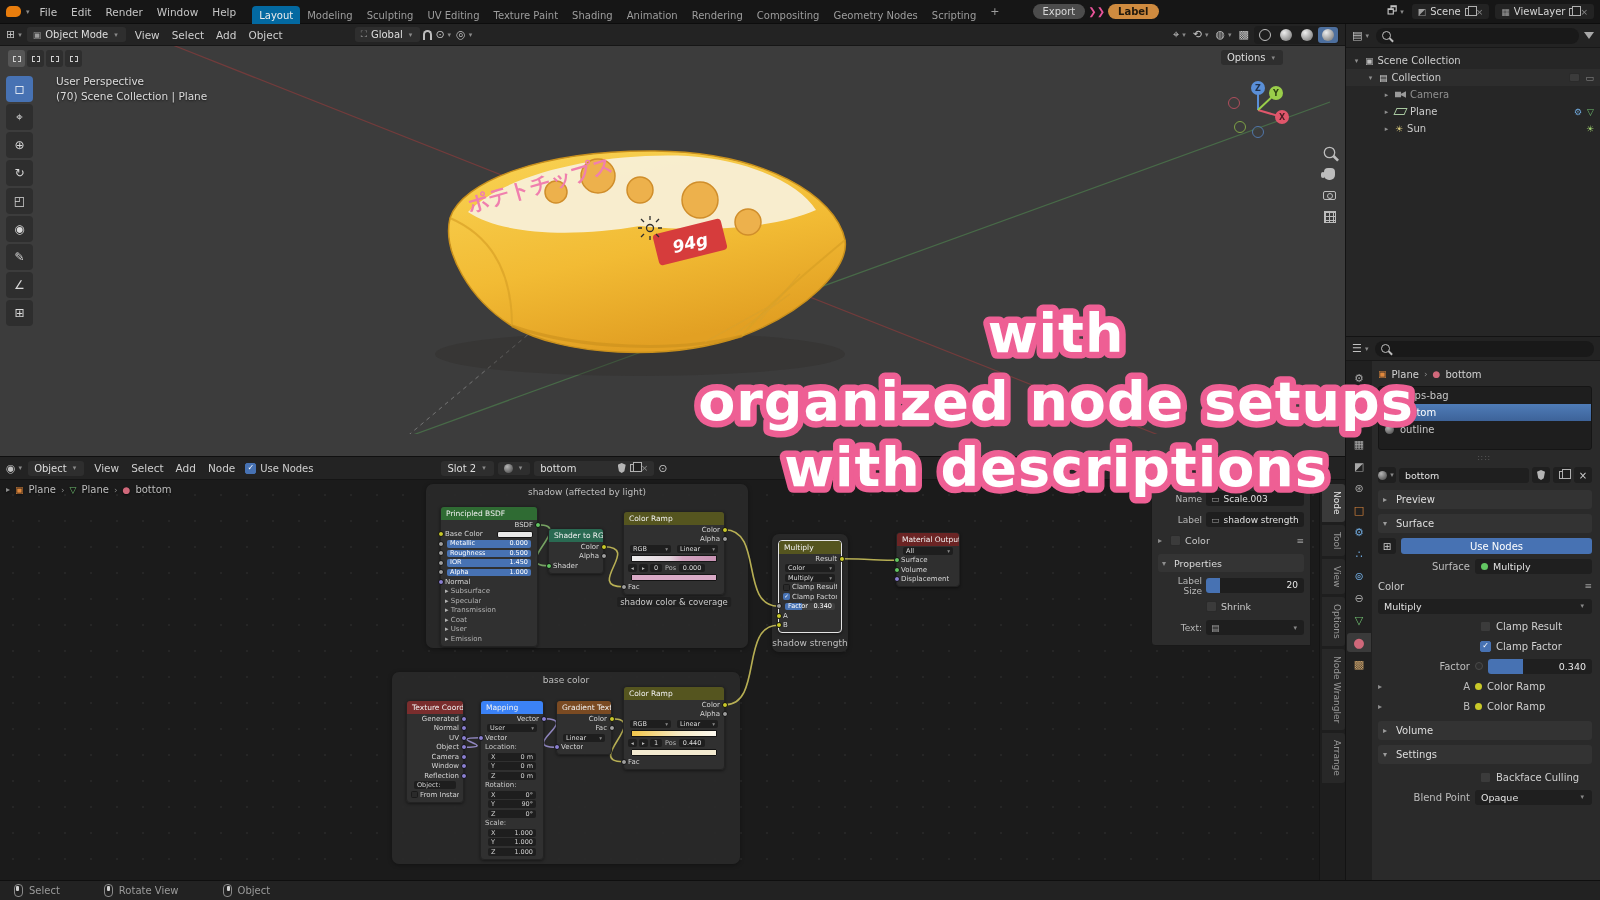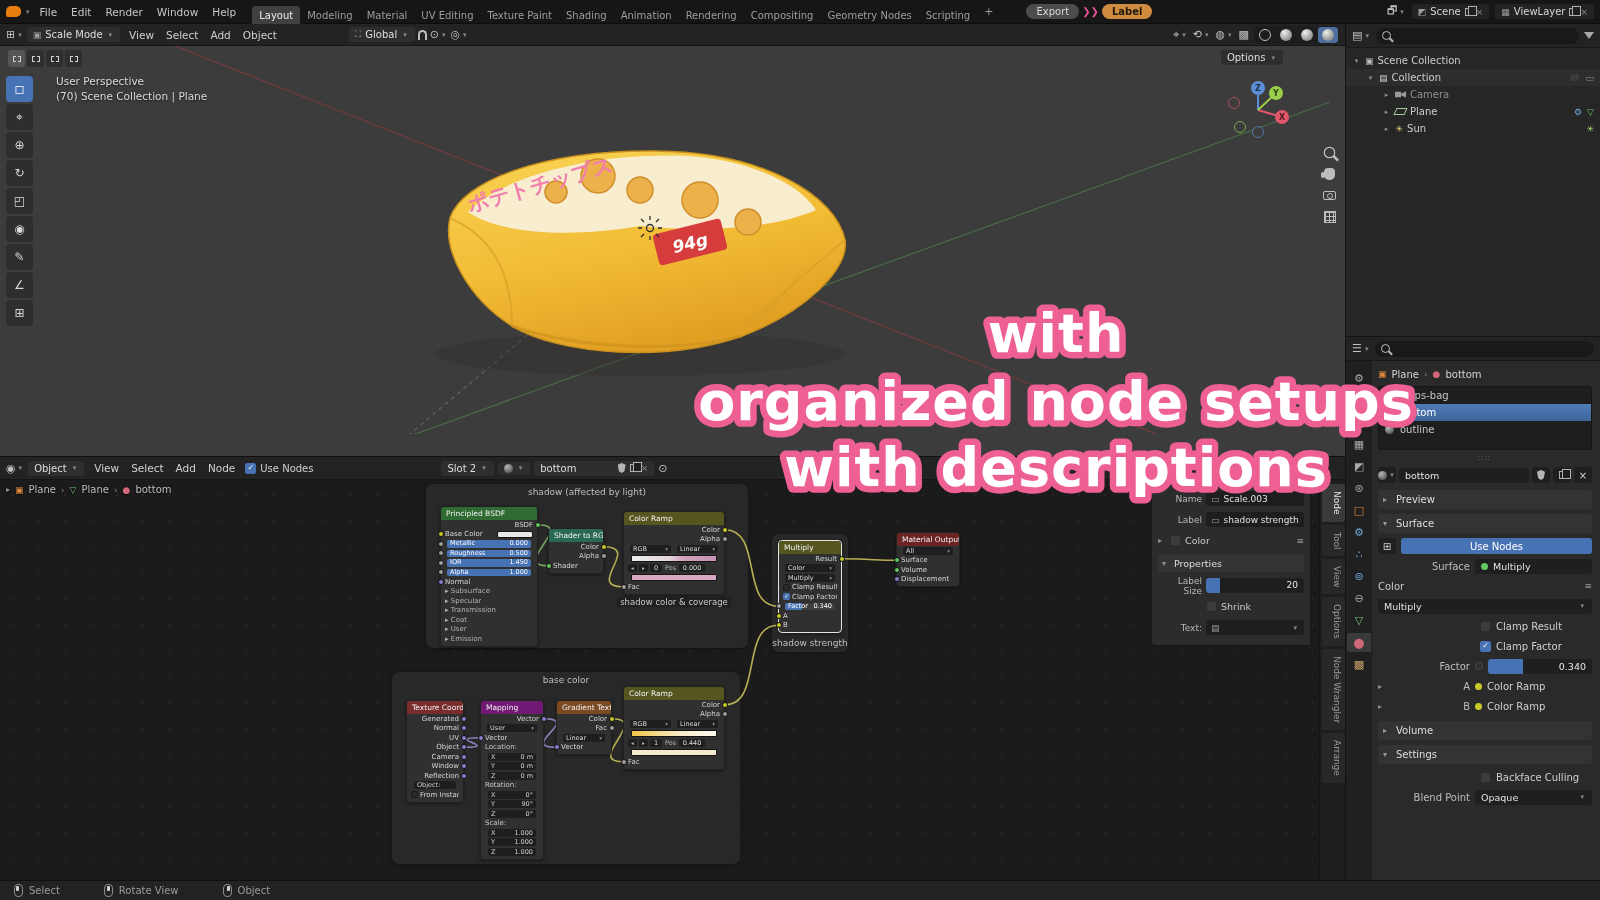--- a/index.html
+++ b/index.html
@@ -8,21 +8,21 @@
 #app{position:relative;width:1600px;height:900px;background:#1d1d1d}
 
 
 #topbar{position:absolute;left:0;top:0;width:1600px;height:24px;background:#161616;
   display:flex;align-items:center;padding:0 6px;gap:1px;border-bottom:1px solid #0d0d0d;z-index:30}
 .blogo{width:15px;height:11px;background:#e87d0d;border-radius:5px 5px 5px 2px;margin-right:2px}
 .carat{color:#8a8a8a;font-size:7px;margin:0 2px}
 .menu-item{padding:2px 7px;color:#c6c6c6;font-size:10.5px;border-radius:3px;white-space:nowrap}
 .ws-tabs{display:flex;align-items:flex-end;height:24px;margin-left:8px}
 .ws-tab{padding:4px 7px 3px;font-size:10px;color:#9d9d9d;border-radius:4px 4px 0 0;white-space:nowrap}
-.ws-tab.active{background:#404040;color:#ececec}
+.ws-tab.active{background:#0369a1;color:#ececec}
 .ws-plus{color:#9d9d9d;padding:0 6px;font-size:11px}
 .pill{border-radius:9px;padding:2px 10px;font-size:10px;white-space:nowrap}
 .pill-export{background:#4c4c4c;color:#d8d8d8;margin-left:26px}
 .chev{color:#e8549a;font-weight:bold;font-size:10px;margin:0 2px}
 .pill-import{background:#cf8b3f;color:#20180c;font-weight:bold}
 .tb-right{margin-left:auto;display:flex;align-items:center;gap:6px}
 .tb-field{display:flex;align-items:center;gap:4px;background:#232323;border-radius:3px;padding:2px 6px;font-size:10px;color:#d5d5d5}
 .ic8{font-size:9px;color:#9c9c9c}
 .tb-x{color:#8a8a8a;font-size:9px}
 
@@ -232,21 +232,21 @@
     <span class="menu-item">File</span>
         <span class="menu-item">Edit</span>
         <span class="menu-item">Render</span>
         <span class="menu-item">Window</span>
         <span class="menu-item">Help</span>
       </nav>
     <div class="ws-tabs">
 
     <span class="ws-tab active">Layout</span>
         <span class="ws-tab">Modeling</span>
-        <span class="ws-tab">Material</span>
+        <span class="ws-tab">Sculpting</span>
         <span class="ws-tab">UV Editing</span>
         <span class="ws-tab">Texture Paint</span>
         <span class="ws-tab">Shading</span>
         <span class="ws-tab">Animation</span>
         <span class="ws-tab">Rendering</span>
         <span class="ws-tab">Compositing</span>
         <span class="ws-tab">Geometry Nodes</span>
         <span class="ws-tab">Scripting</span>
       </div>
     <span class="ws-plus">+</span>
@@ -268,21 +268,21 @@
         <span class="tb-x">×</span>
       </span>
     </div>
   </header>
 
   <section id="viewport">
     <div class="vp-header">
       <span class="hicon">⊞<span class="carat">▾</span></span>
       <span class="dd">
         <span class="ic8">▣</span>
-        <span>Scale Mode</span>
+        <span>Object Mode</span>
           <span class="carat">▾</span>
       </span>
       <nav style="display:flex">
 
       <span class="hdr-menu">View</span>
           <span class="hdr-menu">Select</span>
           <span class="hdr-menu">Add</span>
           <span class="hdr-menu">Object</span>
         </nav>
       <span style="width:60px"></span>
@@ -652,21 +652,21 @@
               <span>Object:</span>
               <span></span>
             </span>
           </div>
           <div class="nrow">
             <span class="ncb"></span>
             <span class="lbl">From Instancer</span>
           </div>
         </div>
         <div class="node" style="left: 480px; top: 244px; width: 64px;">
-          <div class="nhead" style="background: #701a75;">Mapping</div>
+          <div class="nhead" style="background: #3b82f6;">Mapping</div>
           <div class="nrow">
             <span class="lbl r">Vector</span>
             <i class="sock so" style="background:#8a7fd0"></i>
           </div>
           <div class="nrow">
             <span class="mnu">
               <span>User</span>
               <span class="car">▾</span>
             </span>
           </div>

